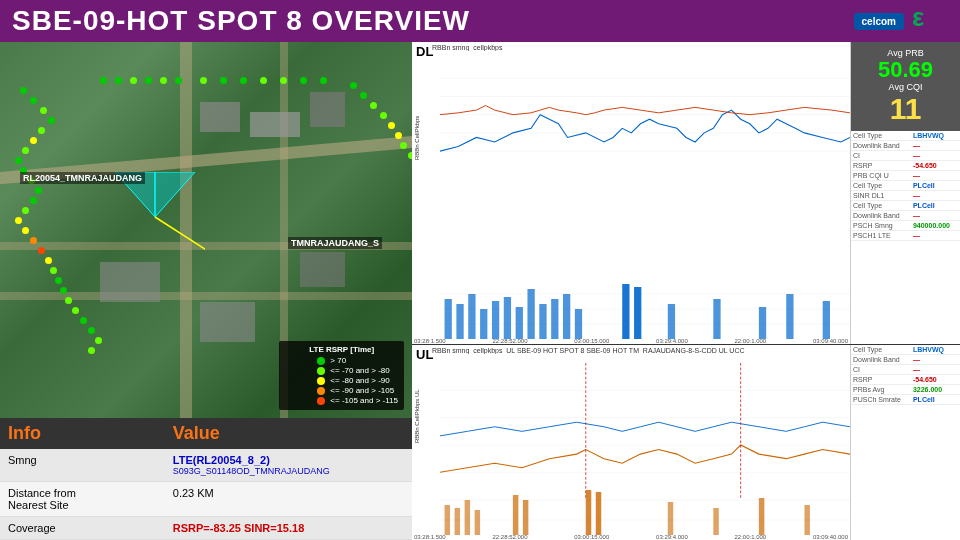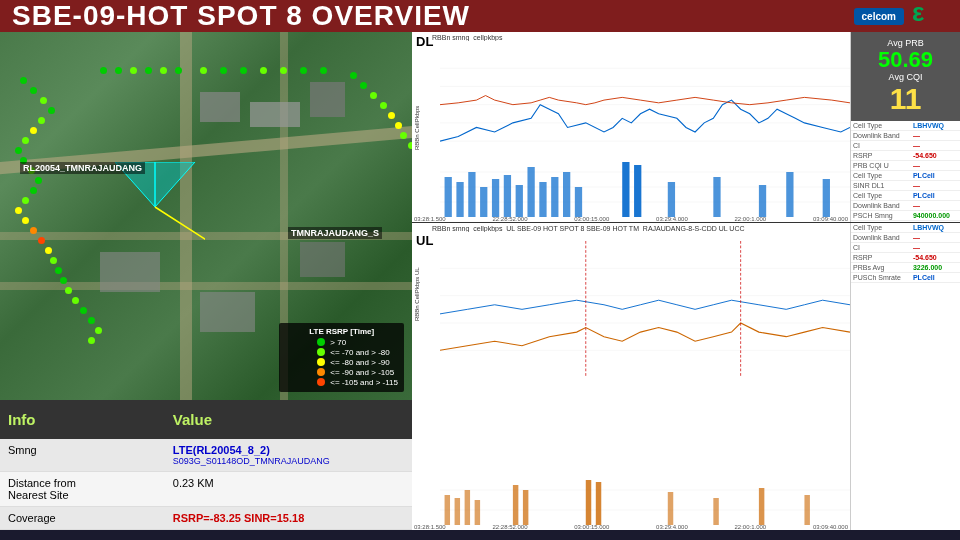--- a/index.html
+++ b/index.html
@@ -6,22 +6,22 @@
     body {
       width: 960px;
       height: 540px;
       overflow: hidden;
       font-family: Arial, sans-serif;
       background: #1a1a2e;
     }
 
     
     .header {
-      background: #7f1d1d;
-      height: 32px;
+      background: #701a75;
+      height: 42px;
       display: flex;
       align-items: center;
       justify-content: space-between;
       padding: 0 12px;
     }
     .header-title {
       color: white;
       font-size: 28px;
       font-weight: bold;
       letter-spacing: 1px;
@@ -93,21 +93,21 @@
       border-radius: 2px;
     }
     .legend-title {
       font-weight: bold;
       margin-bottom: 2px;
       font-size: 8px;
       text-align: center;
     }
     .legend-item {
       display: flex;
-      align-items: flex-start;
+      align-items: flex-end;
       gap: 5px;
       margin-bottom: 1px;
       padding-left: 32px;
     }
     .legend-dot {
       width: 8px;
       height: 8px;
       border-radius: 50%;
       flex-shrink: 0;
     }
@@ -135,24 +135,24 @@
     }
 
     
     .info-table {
       background: #f0f0f0;
       border-collapse: collapse;
       width: 100%;
     }
     .info-table th {
       background: #333;
-      color: #bef264;
+      color: #f97316;
       text-align: left;
-      padding: 11px 8px;
-      font-size: 15px;
+      padding: 5px 8px;
+      font-size: 18px;
     }
     .info-table td {
       padding: 5px 8px;
       font-size: 11px;
       border-bottom: 1px solid #ddd;
       vertical-align: top;
     }
     .info-table tr:nth-child(odd) td {
       background: #e8e8e8;
     }
@@ -185,21 +185,21 @@
     
     .right-panel {
       flex: 1;
       display: flex;
       flex-direction: column;
     }
 
     
     .chart-section-top {
       display: flex;
-      height: 191px;
+      height: 303px;
       border-bottom: 1px solid #333;
     }
 
     .dl-chart-area {
       flex: 1;
       background: white;
       position: relative;
       overflow: hidden;
     }
     .dl-label {
@@ -256,21 +256,20 @@
       position: relative;
       overflow: hidden;
     }
     .ul-label {
       position: absolute;
       top: 2px;
       left: 4px;
       font-weight: bold;
       font-size: 13px;
       color: #000;
-      margin-top: 8px;
     }
 
     
     .dot {
       position: absolute;
       border-radius: 50%;
       width: 7px;
       height: 7px;
     }
 

